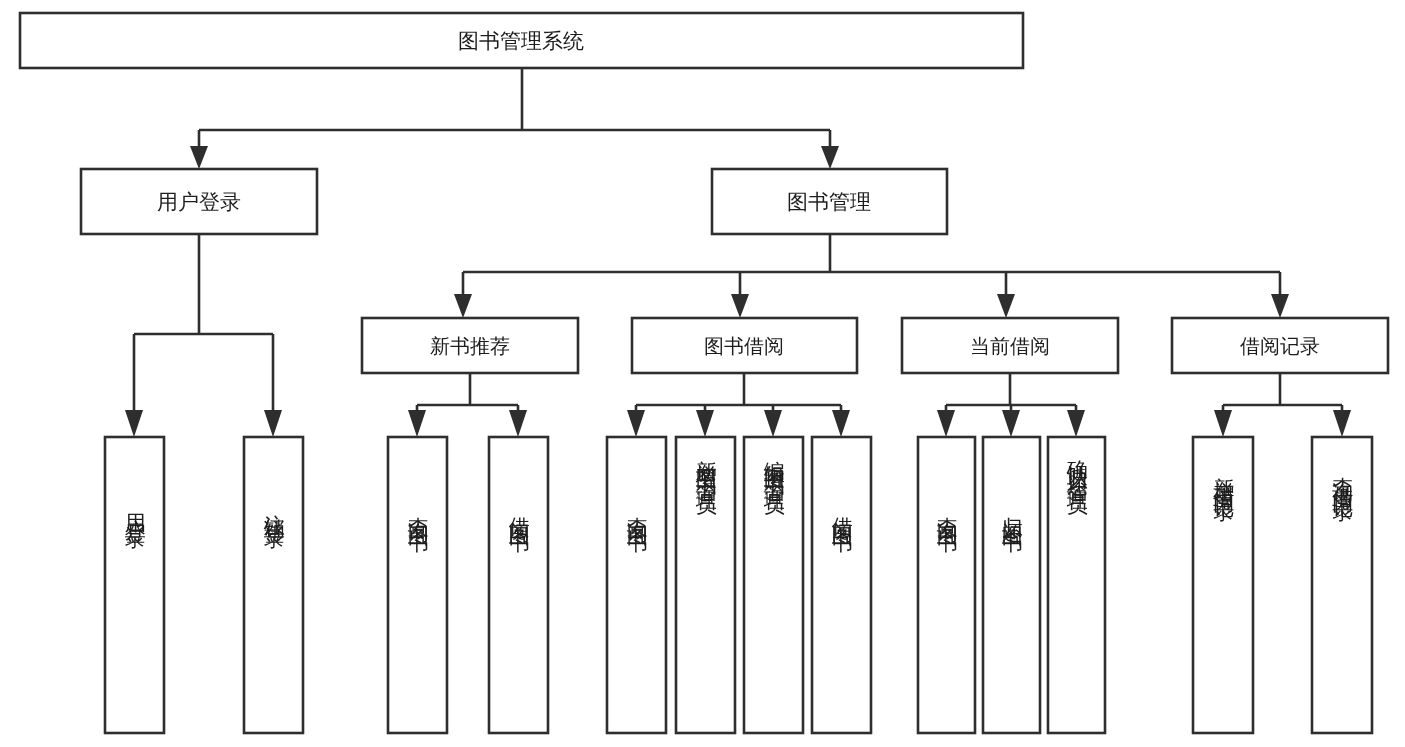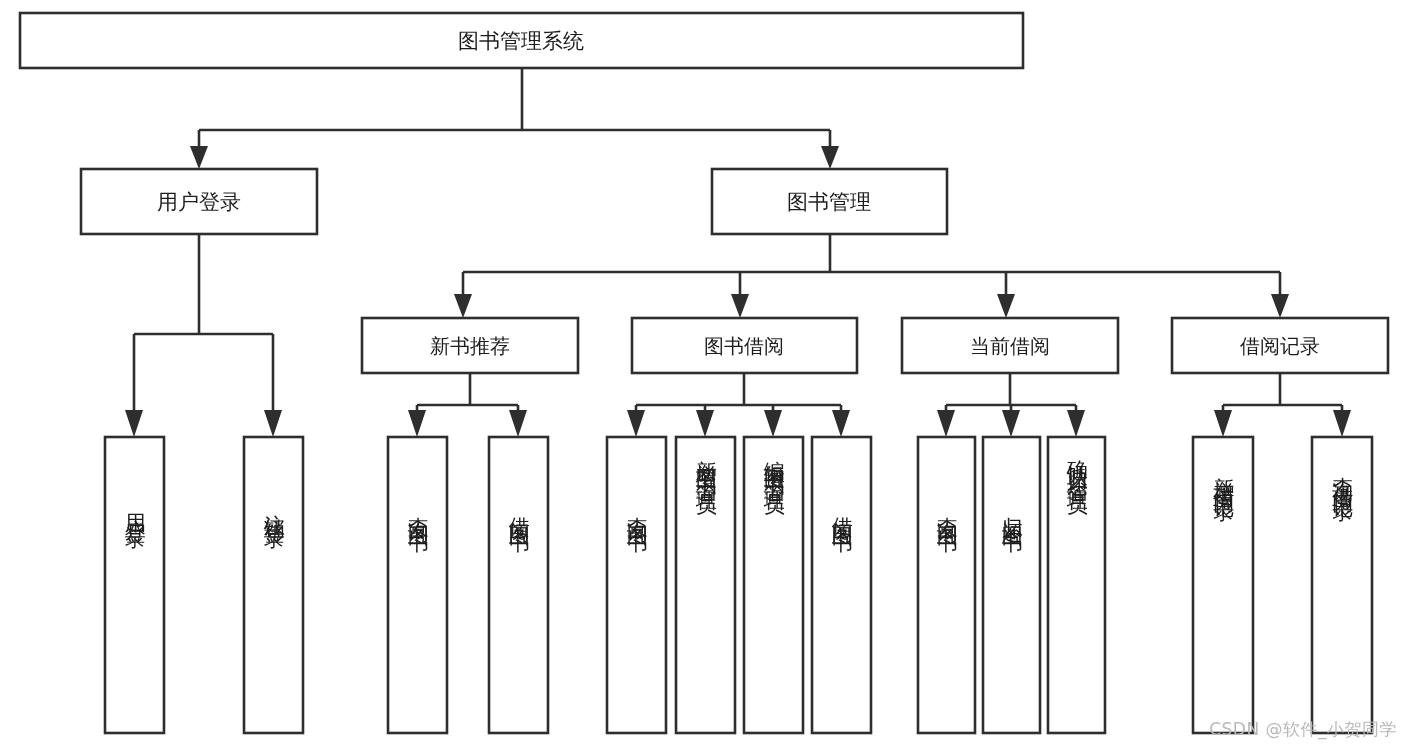--- a/index.html
+++ b/index.html
@@ -236,15 +236,14 @@
     <span class="leaf-label">确认归还（管理员）</span>
   </div>
 
   <div class="leaf-label-wrap" style="left:1193px; top:460px; width:60px; height:273px;">
     <span class="leaf-label">新增借阅记录</span>
   </div>
   <div class="leaf-label-wrap" style="left:1312px; top:460px; width:60px; height:273px;">
     <span class="leaf-label">查询借阅记录</span>
   </div>
 
-  <div class="watermark">CSDN @软件_小贺同学</div>
 
 </div>
 
 </body></html>

